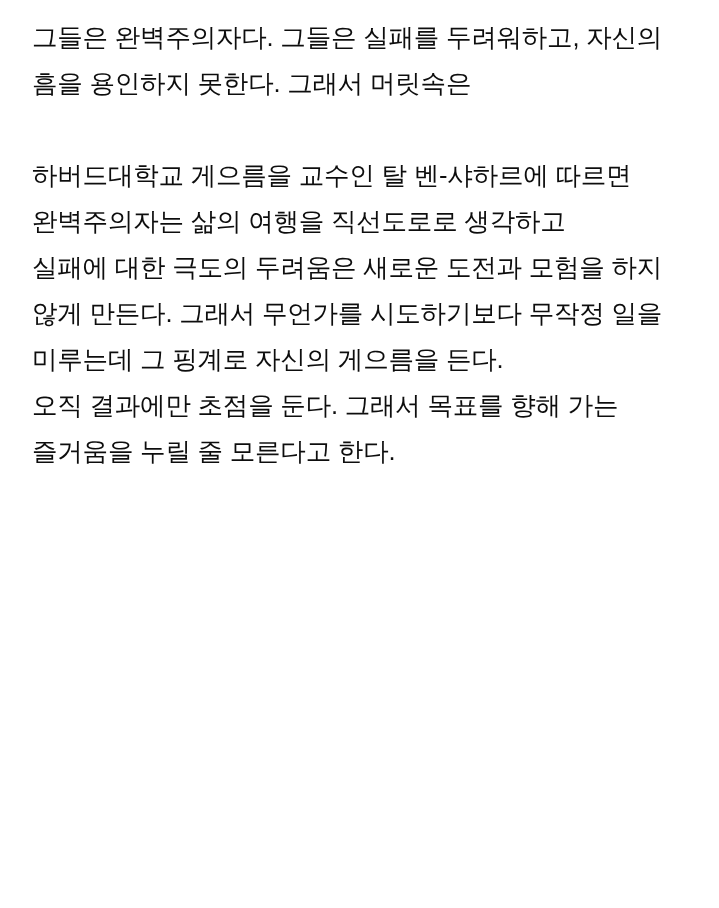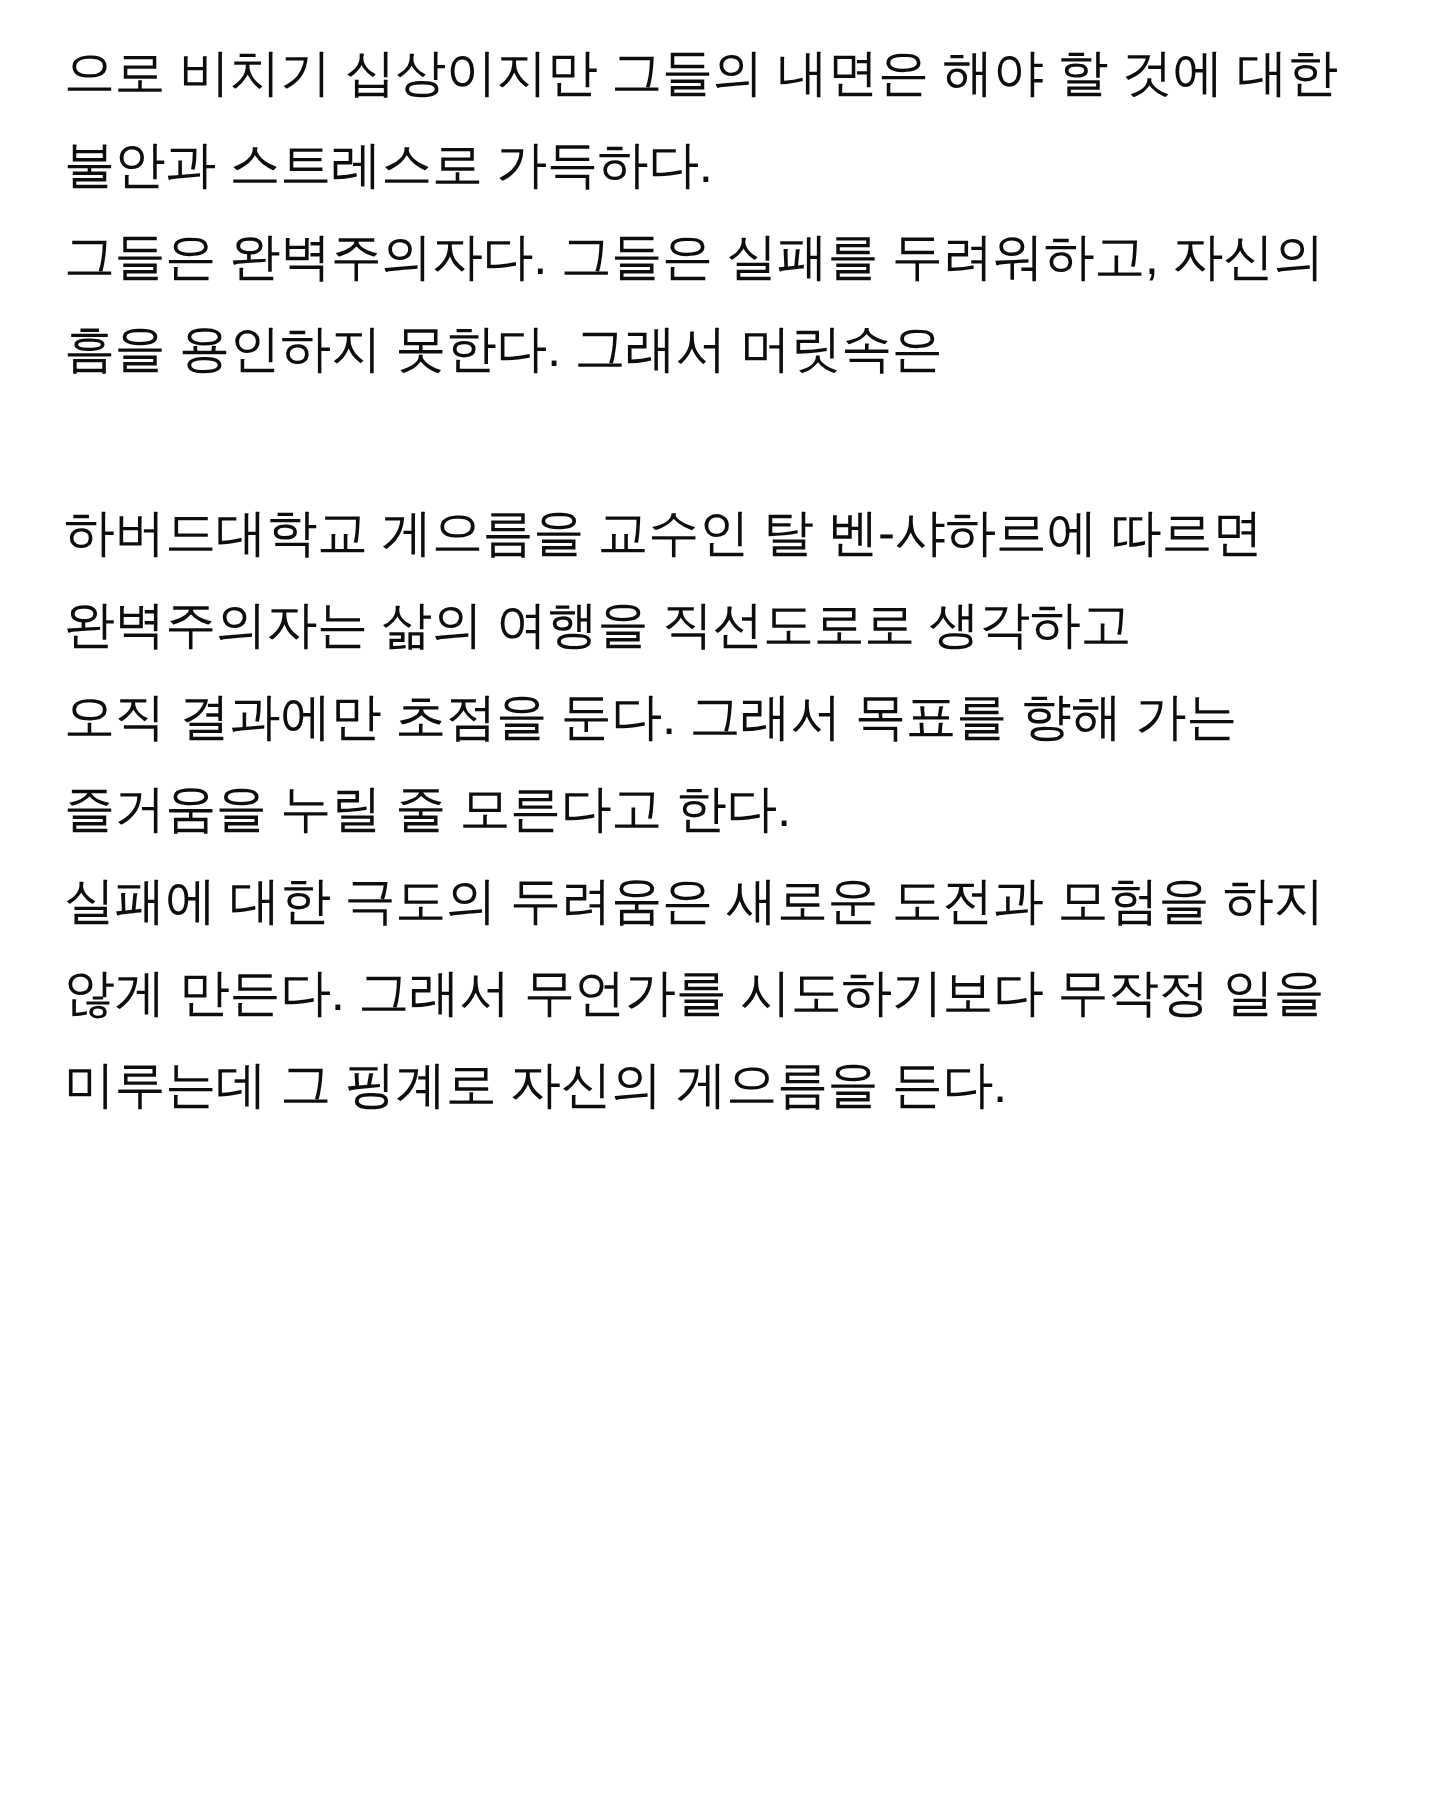--- a/index.html
+++ b/index.html
@@ -32,19 +32,18 @@
     text-align: left;
   }
   .spacer {
     height: 46px;
   }
 </style>
 </head>
 <body>
 
 <div class="page">
-  <p class="para">으로 비치기 십상이지만 그들의 내면은 해야 할 것에 대한 불안과 스트레스로 가득하다.</p>
   <p class="para">그들은 완벽주의자다. 그들은 실패를 두려워하고, 자신의 흠을 용인하지 못한다. 그래서 머릿속은</p>
   <div class="spacer"></div>
   <p class="para">하버드대학교 게으름을 교수인 탈 벤-샤하르에 따르면 완벽주의자는 삶의 여행을 직선도로로 생각하고</p>
+  <p class="para">실패에 대한 극도의 두려움은 새로운 도전과 모험을 하지 않게 만든다. 그래서 무언가를 시도하기보다 무작정 일을 미루는데 그 핑계로 자신의 게으름을 든다.</p>
   <p class="para">오직 결과에만 초점을 둔다. 그래서 목표를 향해 가는 즐거움을 누릴 줄 모른다고 한다.</p>
-  <p class="para">실패에 대한 극도의 두려움은 새로운 도전과 모험을 하지 않게 만든다. 그래서 무언가를 시도하기보다 무작정 일을 미루는데 그 핑계로 자신의 게으름을 든다.</p>
 </div>
 
 </body></html>

